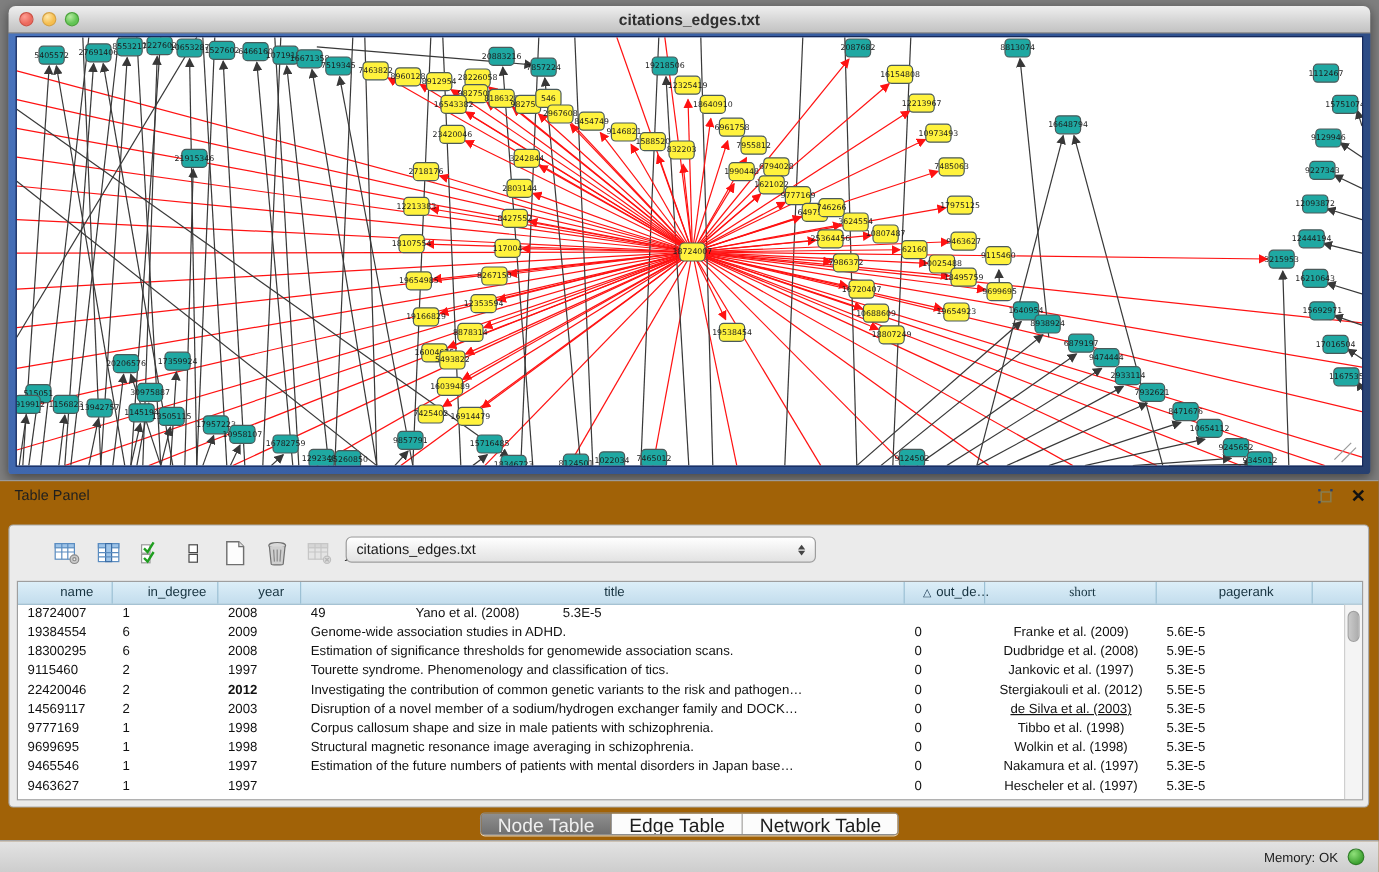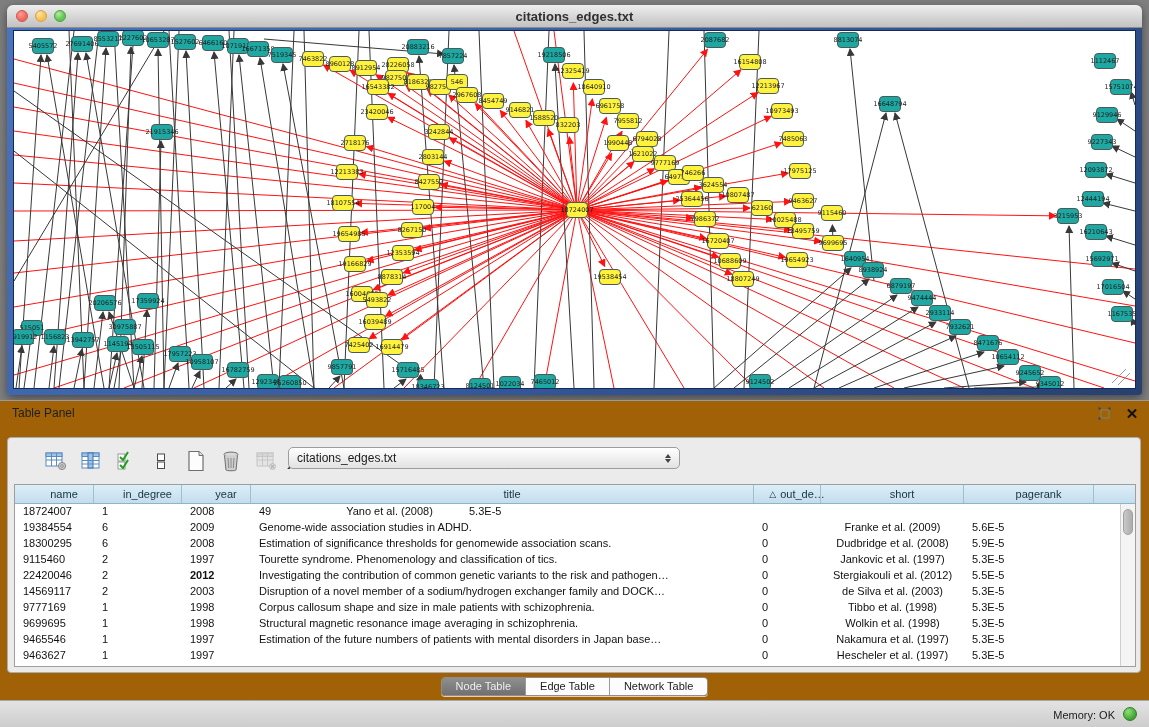--- a/index.html
+++ b/index.html
@@ -59,21 +59,21 @@
   .trow { display:flex; height:16px; }
   .td { font-size:11px; color:#111; padding:1px 0 0 8px; white-space:nowrap; overflow:hidden; }
   .td.center { text-align:center; padding-left:0; }
   .vscroll { position:absolute; right:0; top:19px; bottom:0; width:15px; background:#f4f4f4; border-left:1px solid #cfcfcf; }
   .vthumb { position:absolute; left:2px; top:5px; width:10px; height:26px; border-radius:5px;
     background:linear-gradient(90deg,#c9c9c9,#adadad); border:1px solid #a0a0a0; }
 
   .tabs { position:absolute; left:0; right:0; top:276px; display:flex; justify-content:center; }
   .seg { display:flex; border:1px solid #8e8e8e; border-radius:4px; overflow:hidden; height:19px;
     box-shadow:0 1px 0 rgba(255,255,255,.7); }
-  .seg-btn { font-size:11px; padding:2px 14px 0 14px; background:#fcfcfc; color:#1d1d1d; border-right:1px solid #9a9a9a; }
+  .seg-btn { font-size:16px; padding:2px 14px 0 14px; background:#fcfcfc; color:#1d1d1d; border-right:1px solid #9a9a9a; }
   .seg-btn:last-child { border-right:none; }
   .seg-btn.active { background:linear-gradient(#8f8f8f,#707070); color:#efefef; }
 
   .statusbar { position:absolute; left:0; right:0; bottom:0; height:27px;
     background:linear-gradient(#e3e3e3,#cdcdcd); border-top:1px solid #a6a6a6;padding-left:40px; }
   .mem { position:absolute; right:34px; top:8px; font-size:11px; color:#1c1c1c; }
   .mem-dot { position:absolute; right:12px; top:6px; width:14px; height:14px; border-radius:50%;
     background:radial-gradient(circle at 35% 30%, #8fe07a, #3fa332 70%); border:1px solid #2e7d26; }
 </style>
 </head>
@@ -876,21 +876,21 @@
           <div class="th" style="width: 69px;">
             <span>year</span>
           </div>
           <div class="th" style="width: 503px;">
             <span>title</span>
           </div>
           <div class="th" style="width: 67px;">
             <span class="sort-tri">△</span>
             <span>out_de…</span>
           </div>
-          <div class="th" style="width: 143px;">
+          <div class="th" style="width: 143px; font-family: Liberation Serif, serif;">
             <span>short</span>
           </div>
           <div class="th" style="width: 130px;">
             <span>pagerank</span>
           </div>
         </div>
       <div id="tbody">
           <div class="trow">
             <div class="td" style="width: 79px;">18724007</div>
             <div class="td" style="width: 88px;">1</div>
@@ -934,21 +934,21 @@
             <div class="td" style="width: 67px;">0</div>
             <div class="td center" style="width: 143px;">Stergiakouli et al. (2012)</div>
             <div class="td" style="width: 130px;">5.5E-5</div>
           </div>
           <div class="trow">
             <div class="td" style="width: 79px;">14569117</div>
             <div class="td" style="width: 88px;">2</div>
             <div class="td" style="width: 69px;">2003</div>
             <div class="td" style="width: 503px;">Disruption of a novel member of a sodium/hydrogen exchanger family and DOCK…</div>
             <div class="td" style="width: 67px;">0</div>
-            <div class="td center" style="width: 143px;">de Silva et al. (2003)</div>
+            <div class="td center" style="width: 143px; text-decoration: underline;">de Silva et al. (2003)</div>
             <div class="td" style="width: 130px;">5.3E-5</div>
           </div>
           <div class="trow">
             <div class="td" style="width: 79px;">9777169</div>
             <div class="td" style="width: 88px;">1</div>
             <div class="td" style="width: 69px;">1998</div>
             <div class="td" style="width: 503px;">Corpus callosum shape and size in male patients with schizophrenia.</div>
             <div class="td" style="width: 67px;">0</div>
             <div class="td center" style="width: 143px;">Tibbo et al. (1998)</div>
             <div class="td" style="width: 130px;">5.3E-5</div>

